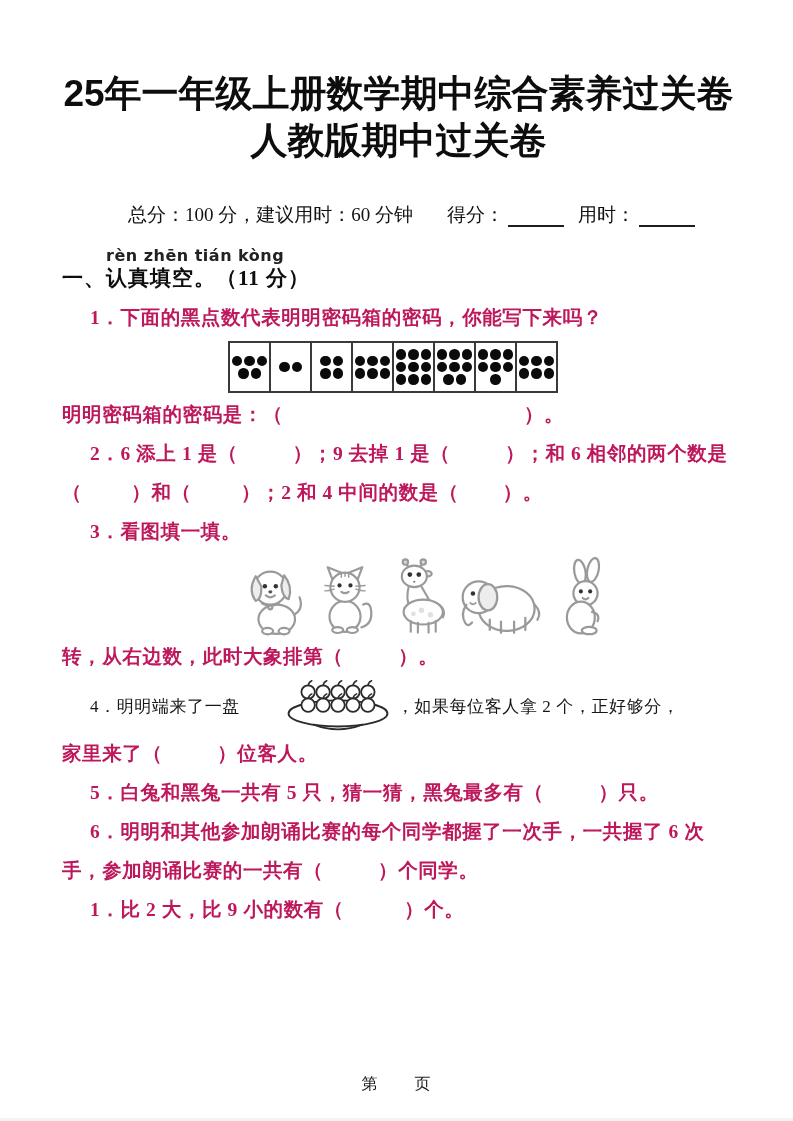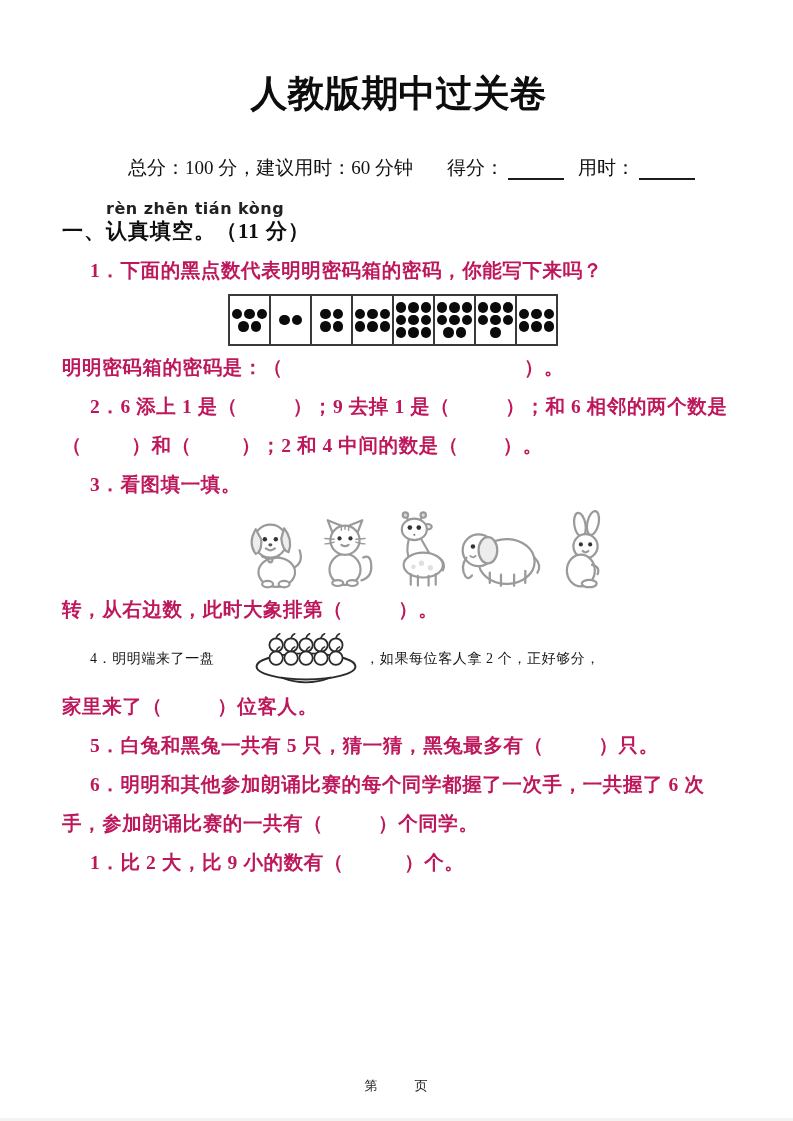--- a/index.html
+++ b/index.html
@@ -56,41 +56,42 @@
     background:#fff;box-sizing:border-box;
     display:flex;flex-direction:column;justify-content:center;align-items:center;
   }
   .dot-box:first-child{margin-left:0;}
   .dot-row{display:flex;justify-content:center;}
   .dot{width:10.5px;height:10.5px;border-radius:50%;background:#0b0b0b;margin:1px;}
   
   .animal-row{display:flex;align-items:flex-end;gap:8px;margin:2px 0 0 180px;height:84px;}
   .animal{display:inline-block;line-height:0;}
   
-  .q4-line{display:flex;align-items:center;font-size:14px;letter-spacing:0.6px;white-space:pre-wrap;margin-top:2px;}
+  .q4-line{display:flex;align-items:center;font-size:17px;letter-spacing:0.6px;white-space:pre-wrap;margin-top:2px;}
   .q4-line .plate-wrap{margin:0 6px;line-height:0;}
   .plate{fill:#ffffff;stroke:#2b2b2b;stroke-width:2;}
   .plate-line{stroke:#2b2b2b;stroke-width:2;fill:none;stroke-linecap:round;}
   .apple{fill:#ffffff;stroke:#2b2b2b;stroke-width:1.9;}
   .stem{fill:none;stroke:#2b2b2b;stroke-width:1.6;stroke-linecap:round;}
   
   .footer{
     position:absolute;left:0;right:0;bottom:26px;
-    text-align:center;font-size:13px;letter-spacing:1px;color:#1a1a1a;
+    text-align:center;font-size:16px;letter-spacing:1px;color:#1a1a1a;
   }
   .footer .gap{display:inline-block;width:36px;}
   .page::after{content:"";position:absolute;left:0;right:0;bottom:0;height:3px;background:#f4f3f1;}
 </style>
 </head>
 <body>
 
 <div class="page">
   <div class="content">
 
     <div class="title-block">
+      <div>25年一年级上册数学期中综合素养过关卷</div>
       <div>人教版期中过关卷</div>
     </div>
 
     <div class="meta-row">
       <span>总分：100 分，建议用时：60 分钟</span>
       <span class="meta-right">
         <span>得分：</span>
         <span class="blank-underline"></span>
         <span>用时：</span>
         <span class="blank-underline last"></span>

